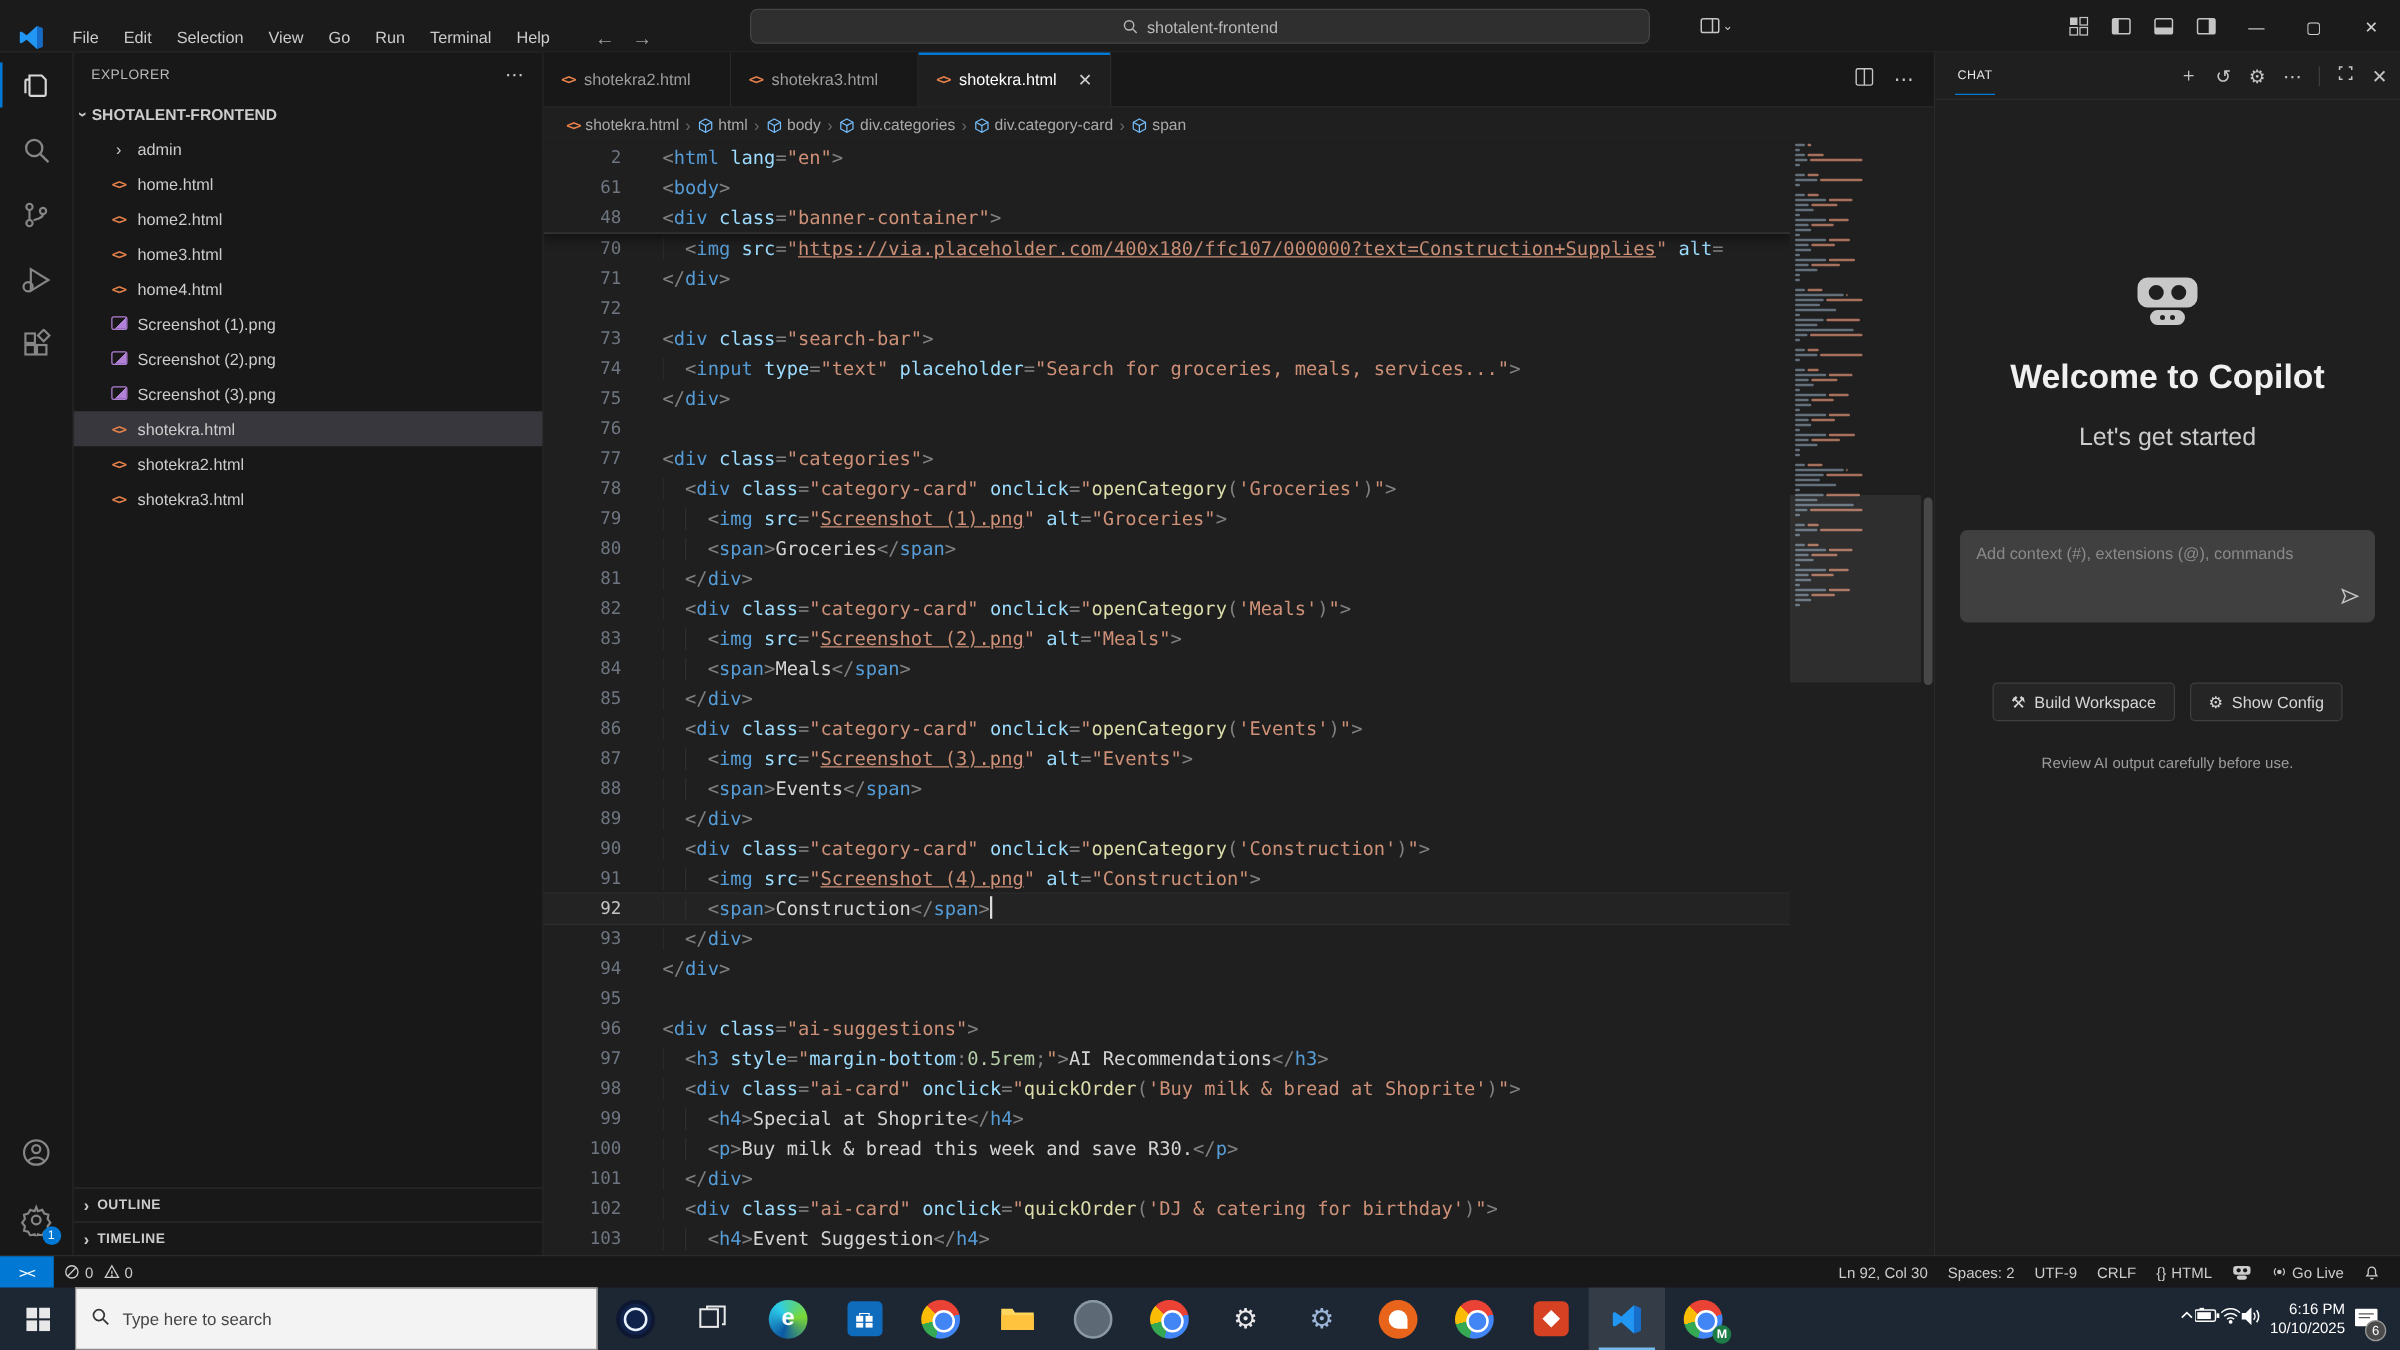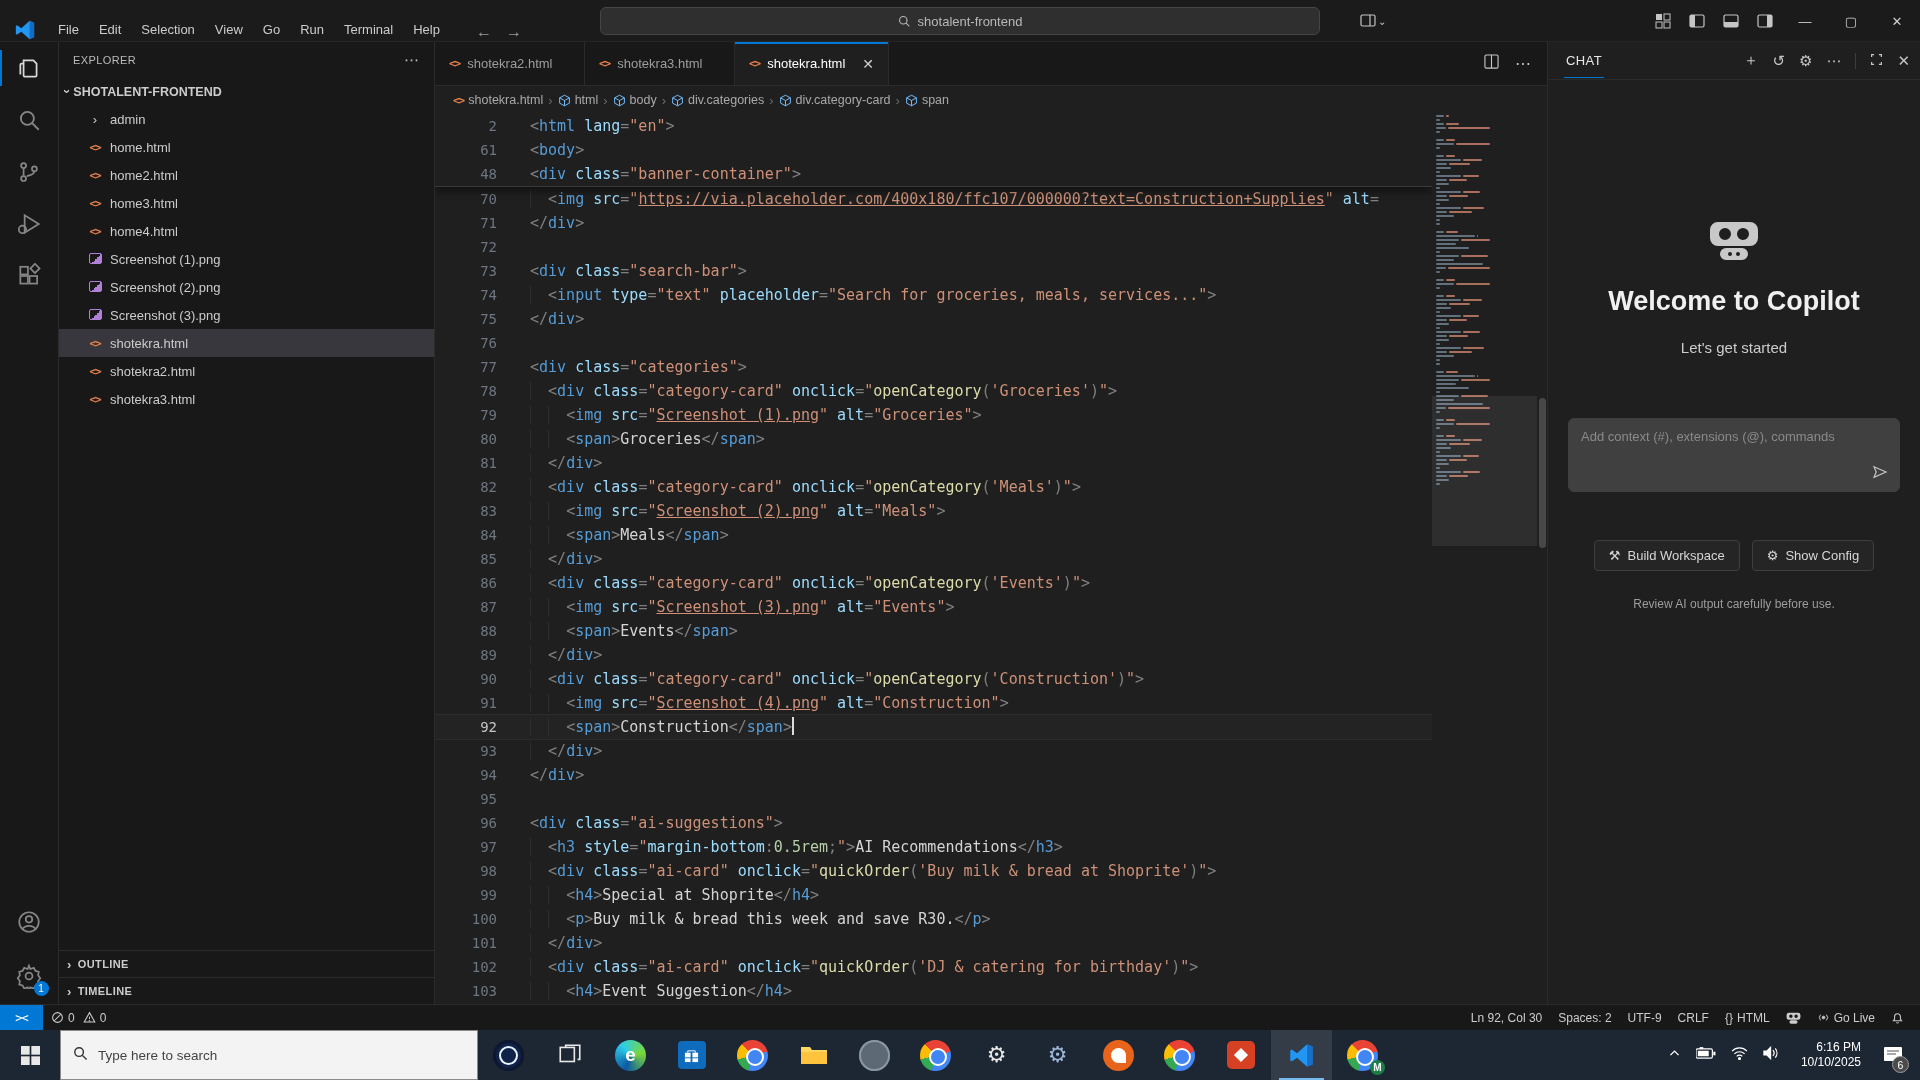--- a/index.html
+++ b/index.html
@@ -85,27 +85,27 @@
   .minimap { position:absolute; top:0; right:10px; width:105px; bottom:0; background:#1f1f1f; overflow:hidden; }
   .mrow { height:4px; display:flex; gap:2px; align-items:center; padding-left:4px; }
   .mbar { height:2.4px; border-radius:1px; }
   .mslider { position:absolute; left:0; right:0; top:282px; height:150px; background:rgba(255,255,255,.07); }
   .vscroll { position:absolute; top:0; right:0; width:10px; bottom:0; }
   .vthumb { position:absolute; top:284px; height:150px; left:2px; width:7px; background:rgba(121,121,121,.45); border-radius:4px;}
 
   
   .chatpanel { width:373px; background:#1f1f1f; border-left:1px solid #2b2b2b; display:flex; flex-direction:column; }
   .chat-head { height:38px; display:flex; align-items:center; border-bottom:1px solid #2b2b2b; padding:0 10px 0 16px; }
-  .chat-tab { font-size:13px; color:#e7e7e7; letter-spacing:.4px; padding:9px 2px; border-bottom:1.5px solid #0078d4; }
+  .chat-tab { font-size:10px; color:#e7e7e7; letter-spacing:.4px; padding:9px 2px; border-bottom:1.5px solid #0078d4; }
   .chat-icons { margin-left:auto; display:flex; align-items:center; gap:14px; color:#c5c5c5; font-size:15px; }
   .chat-icons .vsep { width:1px; height:16px; background:#3c3c3c; }
   .chat-body { flex:1; display:flex; flex-direction:column; align-items:center; padding:0 20px; }
   .copilot-logo { margin-top:140px; width:52px; height:40px; }
   .chat-title { margin-top:26px; font-size:27px; font-weight:bold; color:#f0f0f0; }
-  .chat-sub { margin-top:22px; font-size:15px; color:#cccccc; }
+  .chat-sub { margin-top:22px; font-size:20px; color:#cccccc; }
   .chat-inputbox { margin-top:62px; width:100%; height:74px; background:#404040; border:1px solid #3f3f3f; border-radius:6px;
     position:relative; padding:10px 12px; }
   .chat-ph { font-size:13px; color:#8a8a8a; }
   .send { position:absolute; right:10px; bottom:6px; color:#c5c5c5; }
   .chat-btnrow { margin-top:48px; display:flex; gap:12px; }
   .chat-btn { display:flex; align-items:center; gap:7px; background:#252525; border:1px solid #3f3f3f; border-radius:4px;
     padding:7px 14px; font-size:13px; color:#d6d6d6; }
   .chat-note { margin-top:26px; font-size:12px; color:#9d9d9d; }
 
   
@@ -124,21 +124,21 @@
   .apps { display:flex; }
   .appcell { width:61px; height:50px; display:flex; align-items:center; justify-content:center; position:relative; }
   .appcell.active { background:rgba(255,255,255,.10); }
   .appcell.active::after { content:""; position:absolute; bottom:0; left:8px; right:8px; height:2.5px; background:#76b9ed; }
   .ball { width:31px; height:31px; border-radius:50%; position:relative; }
   .chrome { background:conic-gradient(from -45deg, #ea4335 0 120deg, #4285f4 0 240deg, #34a853 0 300deg, #fbbc05 0 360deg); }
   .chrome::after { content:""; position:absolute; left:8.5px; top:8.5px; width:14px; height:14px; background:#4285f4;
     border:2.5px solid #fff; border-radius:50%; }
   .mbadge { position:absolute; right:8px; bottom:5px; width:15px; height:15px; background:#1d7d47; border-radius:50%;
     color:#fff; font-size:10px; font-weight:bold; display:flex; align-items:center; justify-content:center; }
-  .tray { margin-left:auto; display:flex; align-items:center; gap:15px; padding-right:10px; color:#ffffff; }
+  .tray { margin-left:auto; display:flex; align-items:center; padding-right:10px; color:#ffffff; }
   .clock { text-align:right; font-size:12px; line-height:15px; color:#fff; margin-left:6px; }
   .notif { position:relative; width:34px; height:50px; display:flex; align-items:center; justify-content:center; }
   .notif .nbadge { position:absolute; right:1px; bottom:7px; width:17px; height:17px; border-radius:50%; background:#4b4b4b;
     border:1px solid #999; color:#fff; font-size:10.5px; display:flex; align-items:center; justify-content:center; }
   .gearglyph { font-size:22px; color:#e8e8e8; }
 </style>
 </head>
 <body>
 
 <div class="app">

